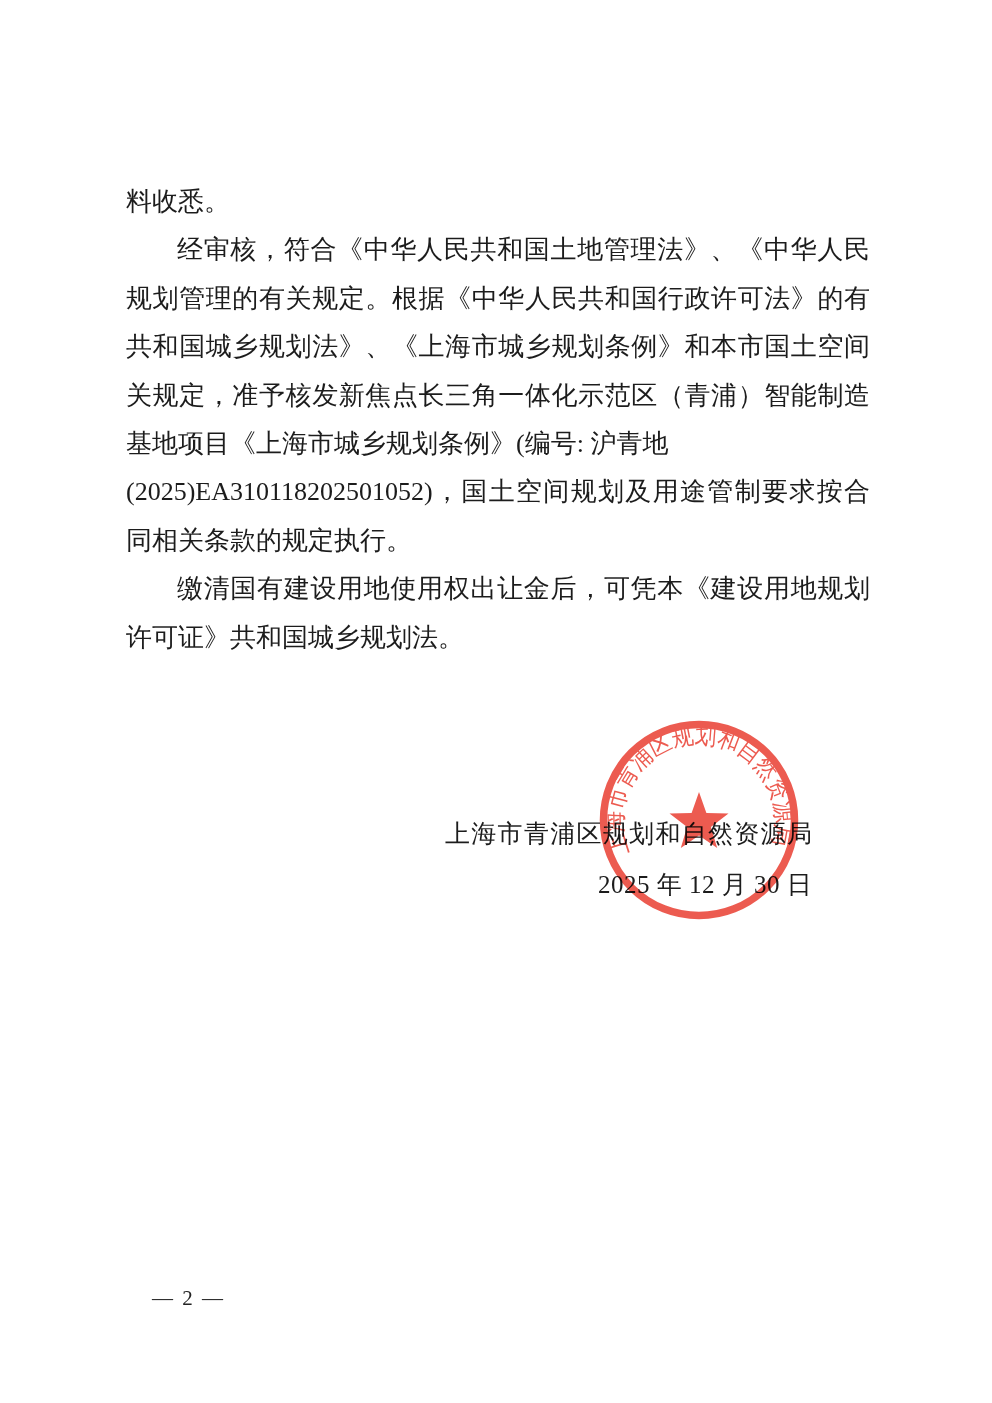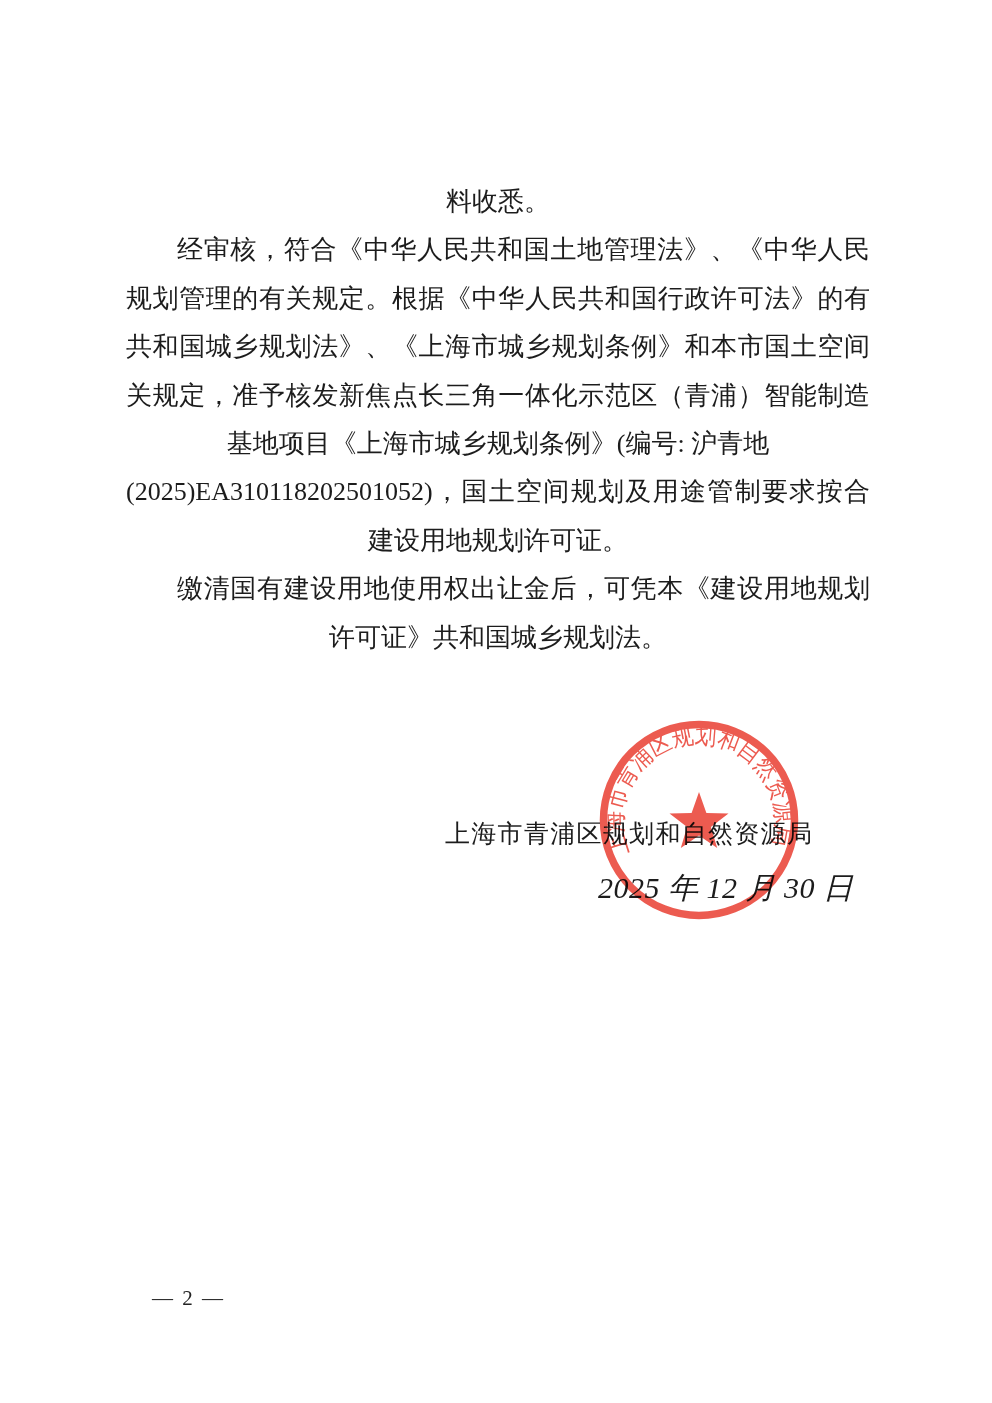--- a/index.html
+++ b/index.html
@@ -20,21 +20,20 @@
     position: absolute;
     left: 126px;
     top: 178px;
     width: 744px;
     font-size: 26px;
   }
   .doc-line {
     height: 48.4px;
     line-height: 48.4px;
     white-space: nowrap;
-    text-align: center;
   }
   .doc-line.justify {
     white-space: normal;
     text-align: justify;
     text-align-last: justify;
     text-justify: inter-character;
   }
   .doc-line.indent {
     text-indent: 51px;
   }
@@ -43,24 +42,23 @@
     left: 445px;
     top: 817px;
     font-size: 25px;
     letter-spacing: 1.3px;
     white-space: nowrap;
   }
   .signature-date {
     position: absolute;
     left: 598px;
     top: 868px;
-    font-size: 30px;
+    font-size: 25px;
     letter-spacing: 0.5px;
     white-space: nowrap;
-    font-style: italic;
   }
   .page-number {
     position: absolute;
     left: 152px;
     top: 1286px;
     font-size: 21px;
     letter-spacing: 2px;
     color: #222;
     white-space: nowrap;
   }
@@ -84,21 +82,21 @@
 <div class="page">
 
   <div class="body-text">
     <div class="doc-line">料收悉。</div>
     <div class="doc-line justify indent">经审核，符合《中华人民共和国土地管理法》、《中华人民</div>
     <div class="doc-line justify">规划管理的有关规定。根据《中华人民共和国行政许可法》的有</div>
     <div class="doc-line justify">共和国城乡规划法》、《上海市城乡规划条例》和本市国土空间</div>
     <div class="doc-line justify">关规定，准予核发新焦点长三角一体化示范区（青浦）智能制造</div>
     <div class="doc-line">基地项目《上海市城乡规划条例》(编号: 沪青地</div>
     <div class="doc-line justify">(2025)EA310118202501052)，国土空间规划及用途管制要求按合</div>
-    <div class="doc-line">建设用地规划许可证。</div>
+    <div class="doc-line">同相关条款的规定执行。</div>
     <div class="doc-line justify indent">缴清国有建设用地使用权出让金后，可凭本《建设用地规划</div>
     <div class="doc-line">许可证》共和国城乡规划法。</div>
   </div>
 
   <div class="signature-agency">上海市青浦区规划和自然资源局</div>
   <div class="signature-date">2025 年 12 月 30 日</div>
 
   <div class="seal-wrap">
     <svg width="220" height="220" viewBox="0 0 220 220">
       <circle cx="110" cy="110" r="95.5" fill="none" stroke-width="7.5" stroke="#ea4438"></circle>

